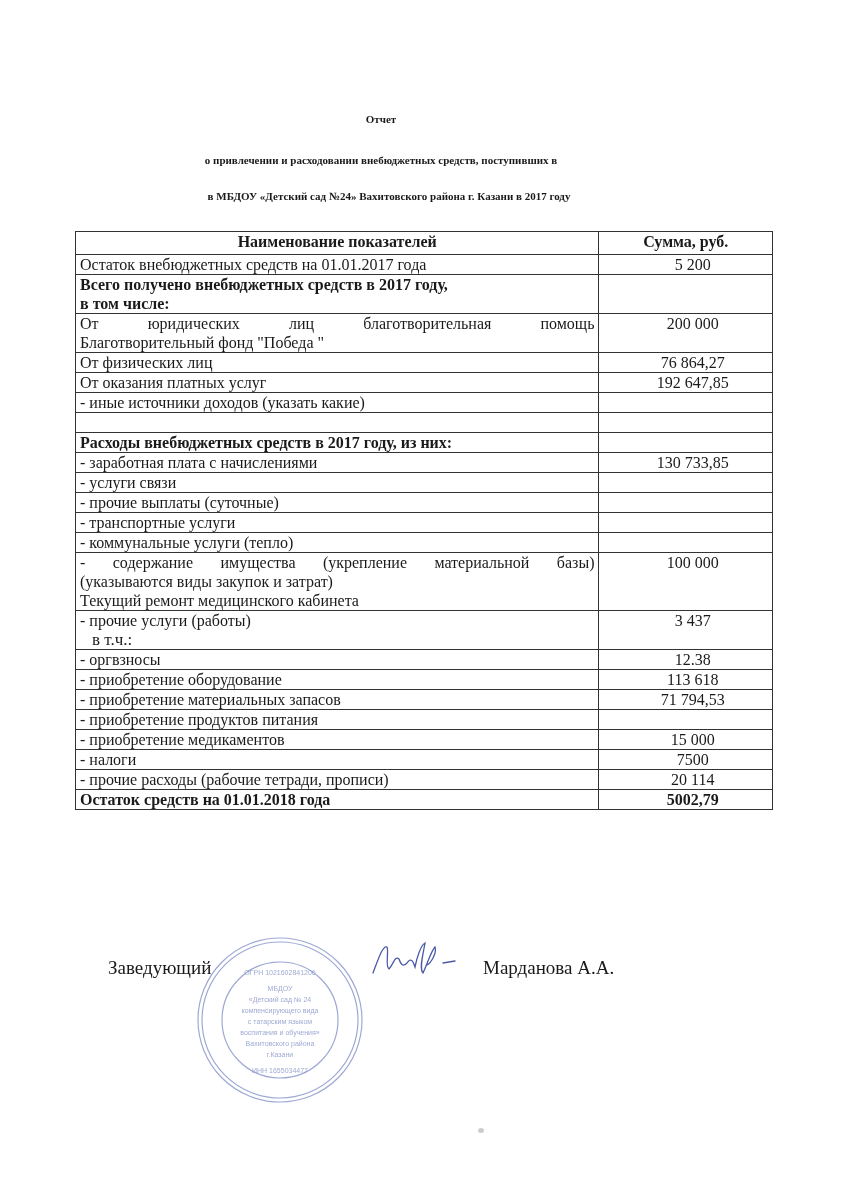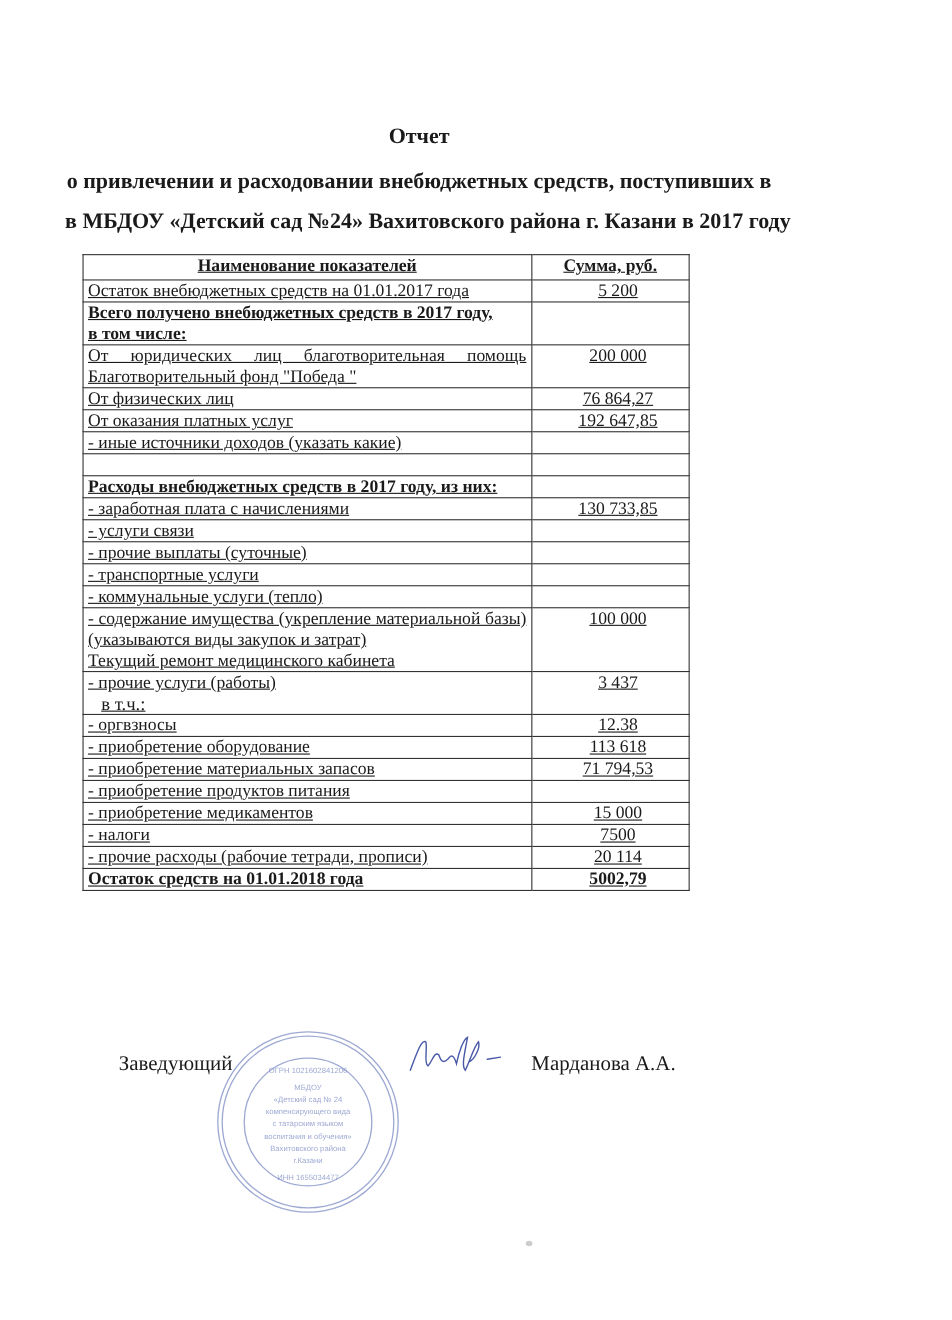--- a/index.html
+++ b/index.html
@@ -1,22 +1,22 @@
 <!DOCTYPE html>
 <html><head>
 <meta charset="utf-8">
 <style>
   html, body { margin: 0; padding: 0; background: #ffffff; }
   body { width: 865px; height: 1200px; position: relative; overflow: hidden;
          font-family: "Liberation Serif", serif; color: #1a1a1a; }
-  .title { position: absolute; left: 0; width: 762px; text-align: center; font-weight: bold; font-size: 20px; }
+  .title { position: absolute; left: 0; width: 762px; text-align: center; font-weight: bold; font-size: 11px; }
   #t1 { top: 113px; }
   #t2 { top: 154px; }
   #t3 { top: 190px; left: 8px; }
-  table { position: absolute; left: 75px; top: 231px; width: 552px; border-collapse: collapse; font-size: 16px; text-decoration: underline; }
+  table { position: absolute; left: 75px; top: 231px; width: 698px; border-collapse: collapse; font-size: 16px; }
   td, th { border: 1.3px solid #333; padding: 0 4px; vertical-align: top; line-height: 19px; }
   th { font-weight: bold; text-align: center; height: 22px; }
   td.name { width: 528px; }
   td.sum { text-align: center; width: 154px; padding-left: 18px; }
   tr.bold td { font-weight: bold; }
   .empty td { height: 19px; }
   #sign-label { position: absolute; left: 108px; top: 957px; font-size: 19px; }
   #sign-name { position: absolute; left: 483px; top: 957px; font-size: 19px; }
   #stamp { position: absolute; left: 195px; top: 935px; width: 170px; height: 170px; }
   #signature { position: absolute; left: 365px; top: 937px; width: 100px; height: 45px; }

